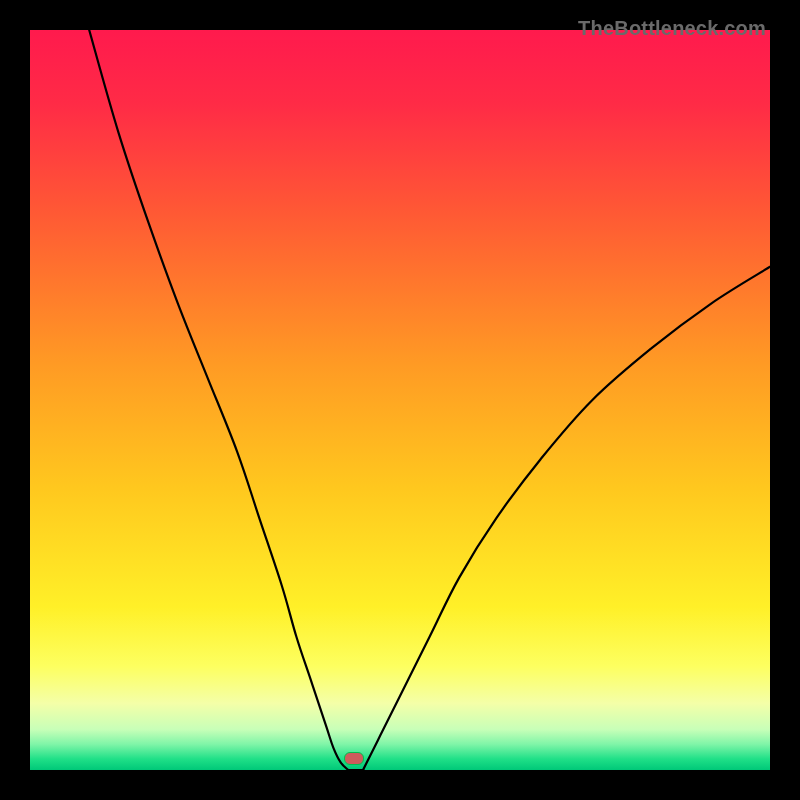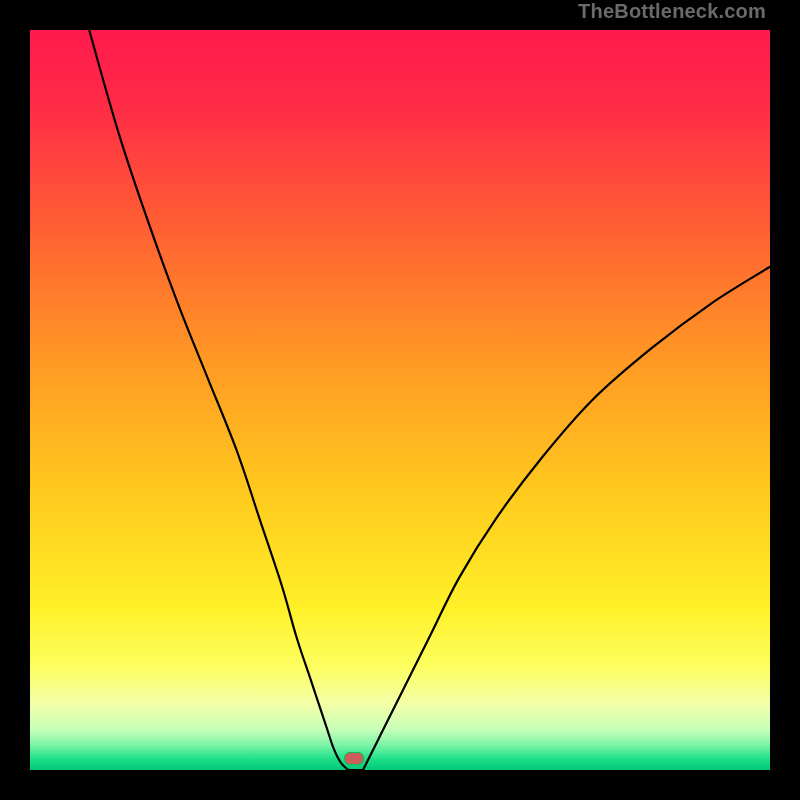--- a/index.html
+++ b/index.html
@@ -36,21 +36,21 @@
   }
   .curve-svg {
     position: absolute;
     left: 0;
     top: 0;
     width: 100%;
     height: 100%;
   }
   .watermark {
     position: absolute;
-    top: 0;
+    top: 17px;
     right: 34px;
     color: #6a6a6a;
     font-size: 20px;
     font-weight: 600;
     letter-spacing: 0.2px;
     user-select: none;
   }
   .marker {
     position: absolute;
     border-radius: 6px;

